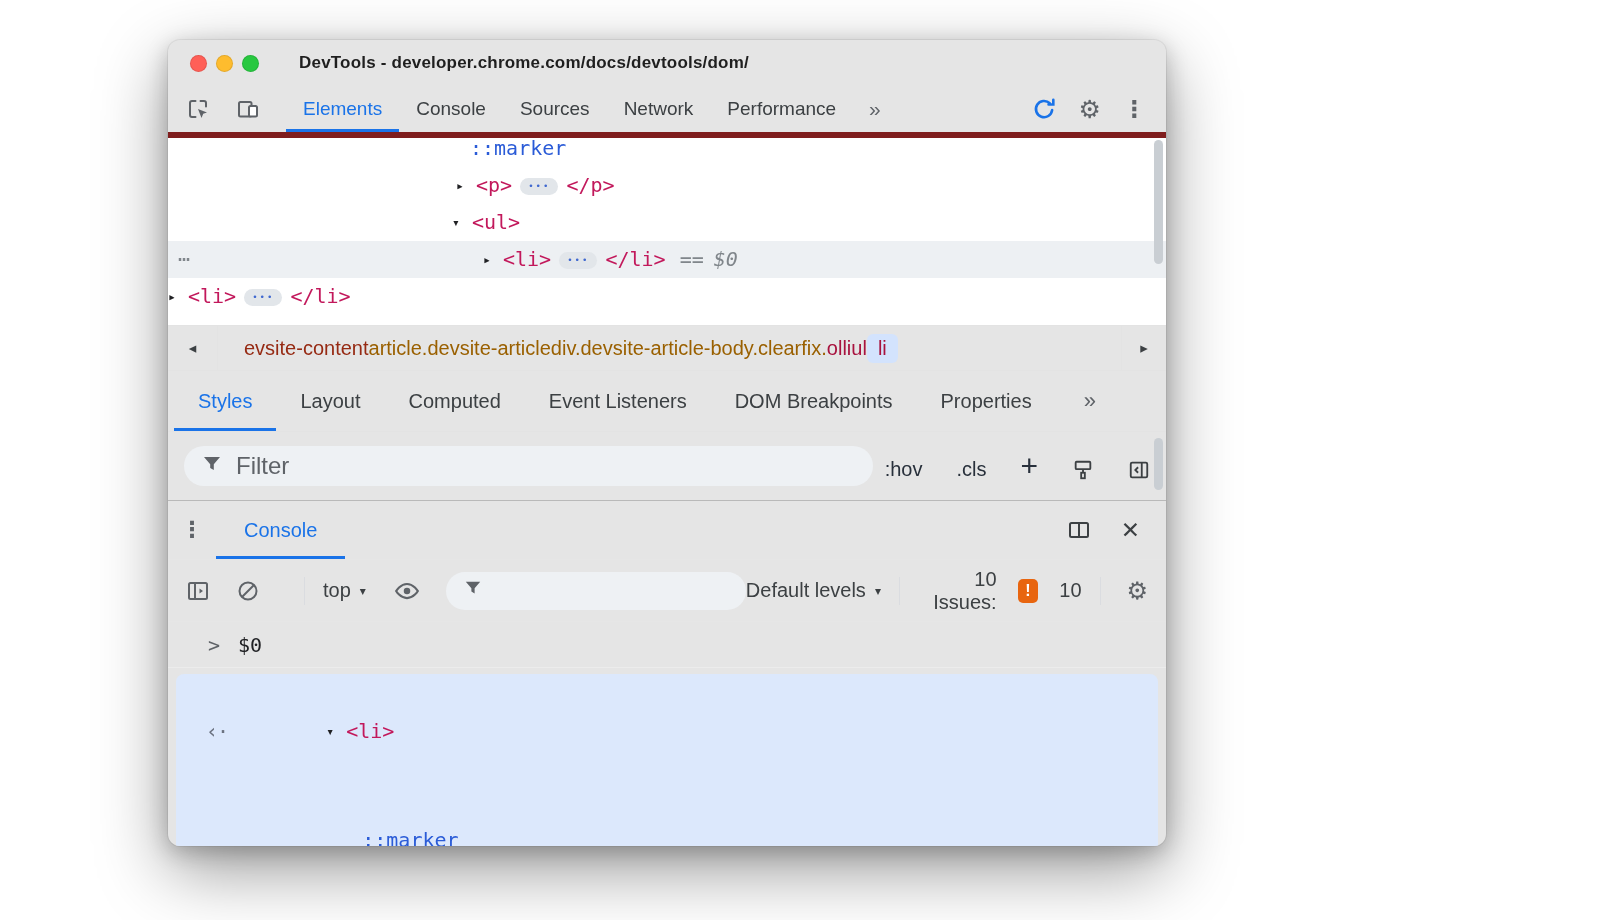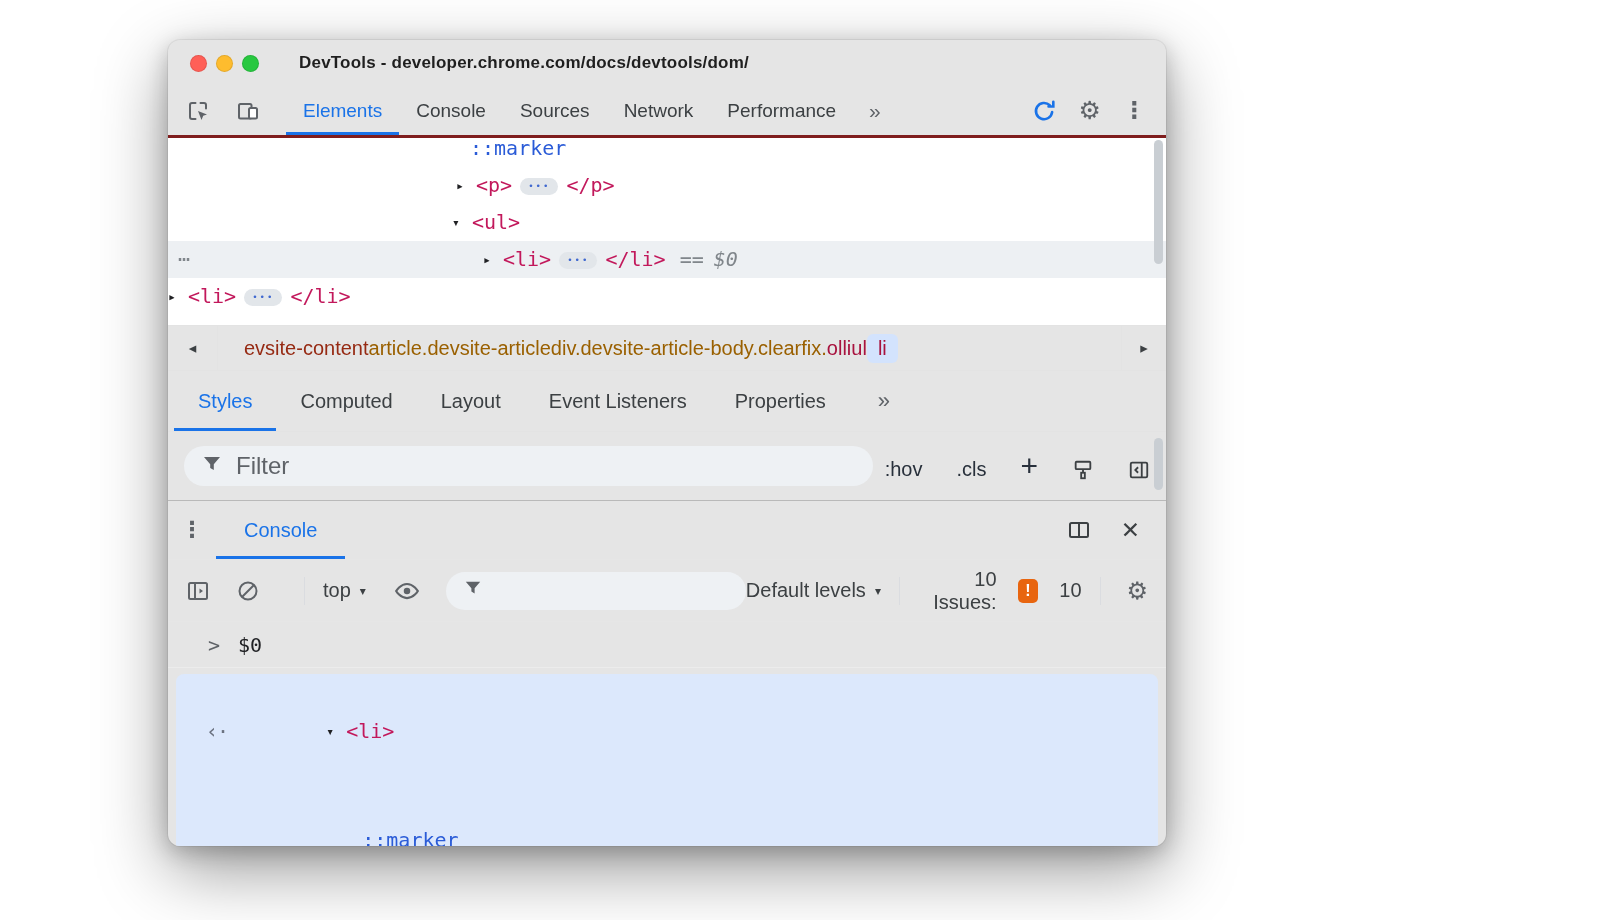--- a/index.html
+++ b/index.html
@@ -21,21 +21,21 @@
   
   .titlebar { height: 46px; display: flex; align-items: center; padding-left: 22px; }
   .lights { display: flex; gap: 9px; align-items: center; }
   .light { width: 17px; height: 17px; border-radius: 50%; cursor: pointer; }
   .light.red    { background: #ff5f57; box-shadow: inset 0 0 0 1px rgba(0,0,0,.10); }
   .light.yellow { background: #febc2e; box-shadow: inset 0 0 0 1px rgba(0,0,0,.10); }
   .light.green  { background: #28c840; box-shadow: inset 0 0 0 1px rgba(0,0,0,.10); }
   .title { margin-left: 40px; font-size: 17px; font-weight: 700; color: #1f1f1f; letter-spacing: .2px; }
 
   
-  .main-toolbar { height: 52px; display: flex; align-items: stretch; border-bottom: 3px solid #7f1d1d; }
+  .main-toolbar { height: 52px; display: flex; align-items: stretch; border-bottom: 6px solid #7f1d1d; }
   .tool-icons { display: flex; align-items: center; gap: 26px; padding: 0 26px 0 18px; }
   .icon-btn { display: inline-flex; align-items: center; justify-content: center; cursor: pointer; }
   .tabs { display: flex; align-items: stretch; }
   .tab { display: flex; align-items: center; padding: 0 17px; font-size: 19px; color: #3c4043;
          box-shadow: inset 0 -3px 0 transparent; cursor: pointer; white-space: nowrap; }
   .tab.active { color: #1a73e8; box-shadow: inset 0 -3px 0 #1a73e8; }
   .more-tabs { display: flex; align-items: center; padding: 0 16px; color: #5f6368; font-size: 21px; cursor: pointer; }
   .toolbar-right { margin-left: auto; display: flex; align-items: center; gap: 22px; padding-right: 20px; }
   .glyph-gear { font-size: 25px; color: #5f6368; cursor: pointer; line-height: 1; }
   .glyph-kebab { font-size: 23px; color: #5f6368; font-weight: 700; cursor: pointer; line-height: 1; }
@@ -226,27 +226,30 @@
     <div class="crumb-nav right">
         <span>▸</span>
       </div>
   </div>
 
   <div class="styles-tabs">
     <div class="stab active">
         <span>Styles</span>
       </div>
     <div class="stab">
+        <span>Layout</span>
+      </div>
+    <div class="stab">
         <span>Computed</span>
       </div>
     <div class="stab">
-        <span>Layout</span>
-      </div>
-    <div class="stab">
         <span>Event Listeners</span>
+      </div>
+    <div class="stab">
+        <span>DOM Breakpoints</span>
       </div>
     <div class="stab">
         <span>Properties</span>
       </div>
     <div class="styles-more">»</div>
   </div>
 
   <div class="styles-toolbar">
     <div class="filter-pill big">
       <span>

